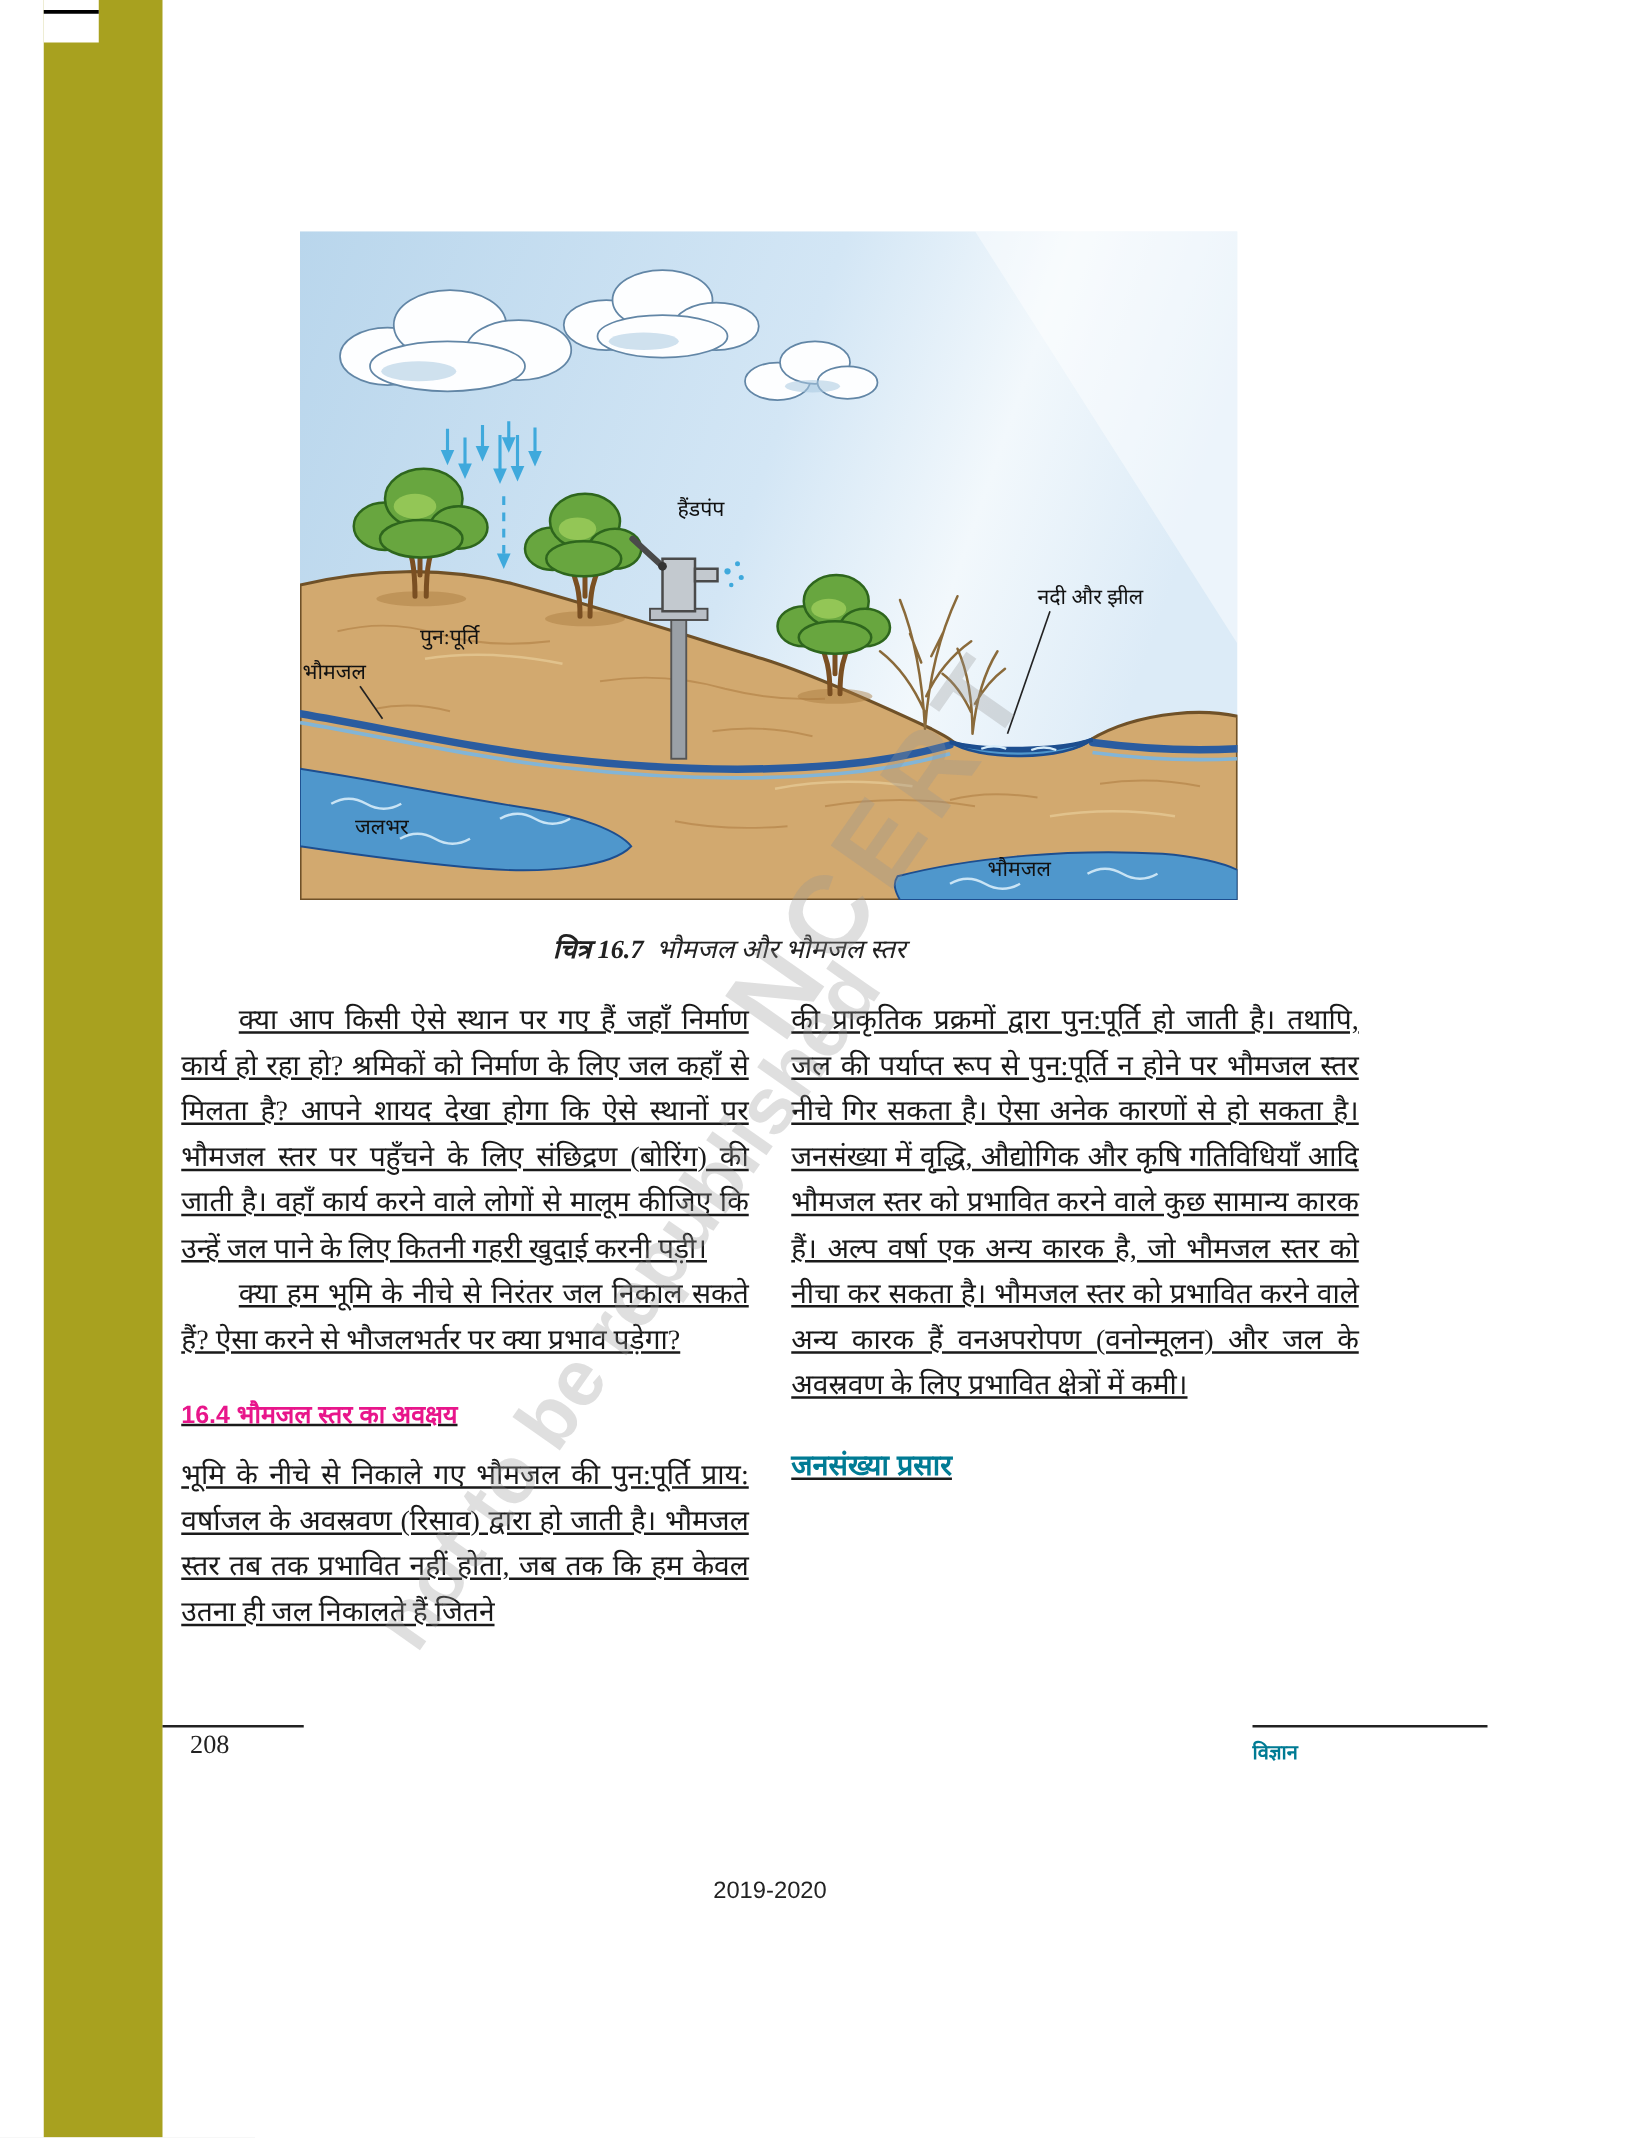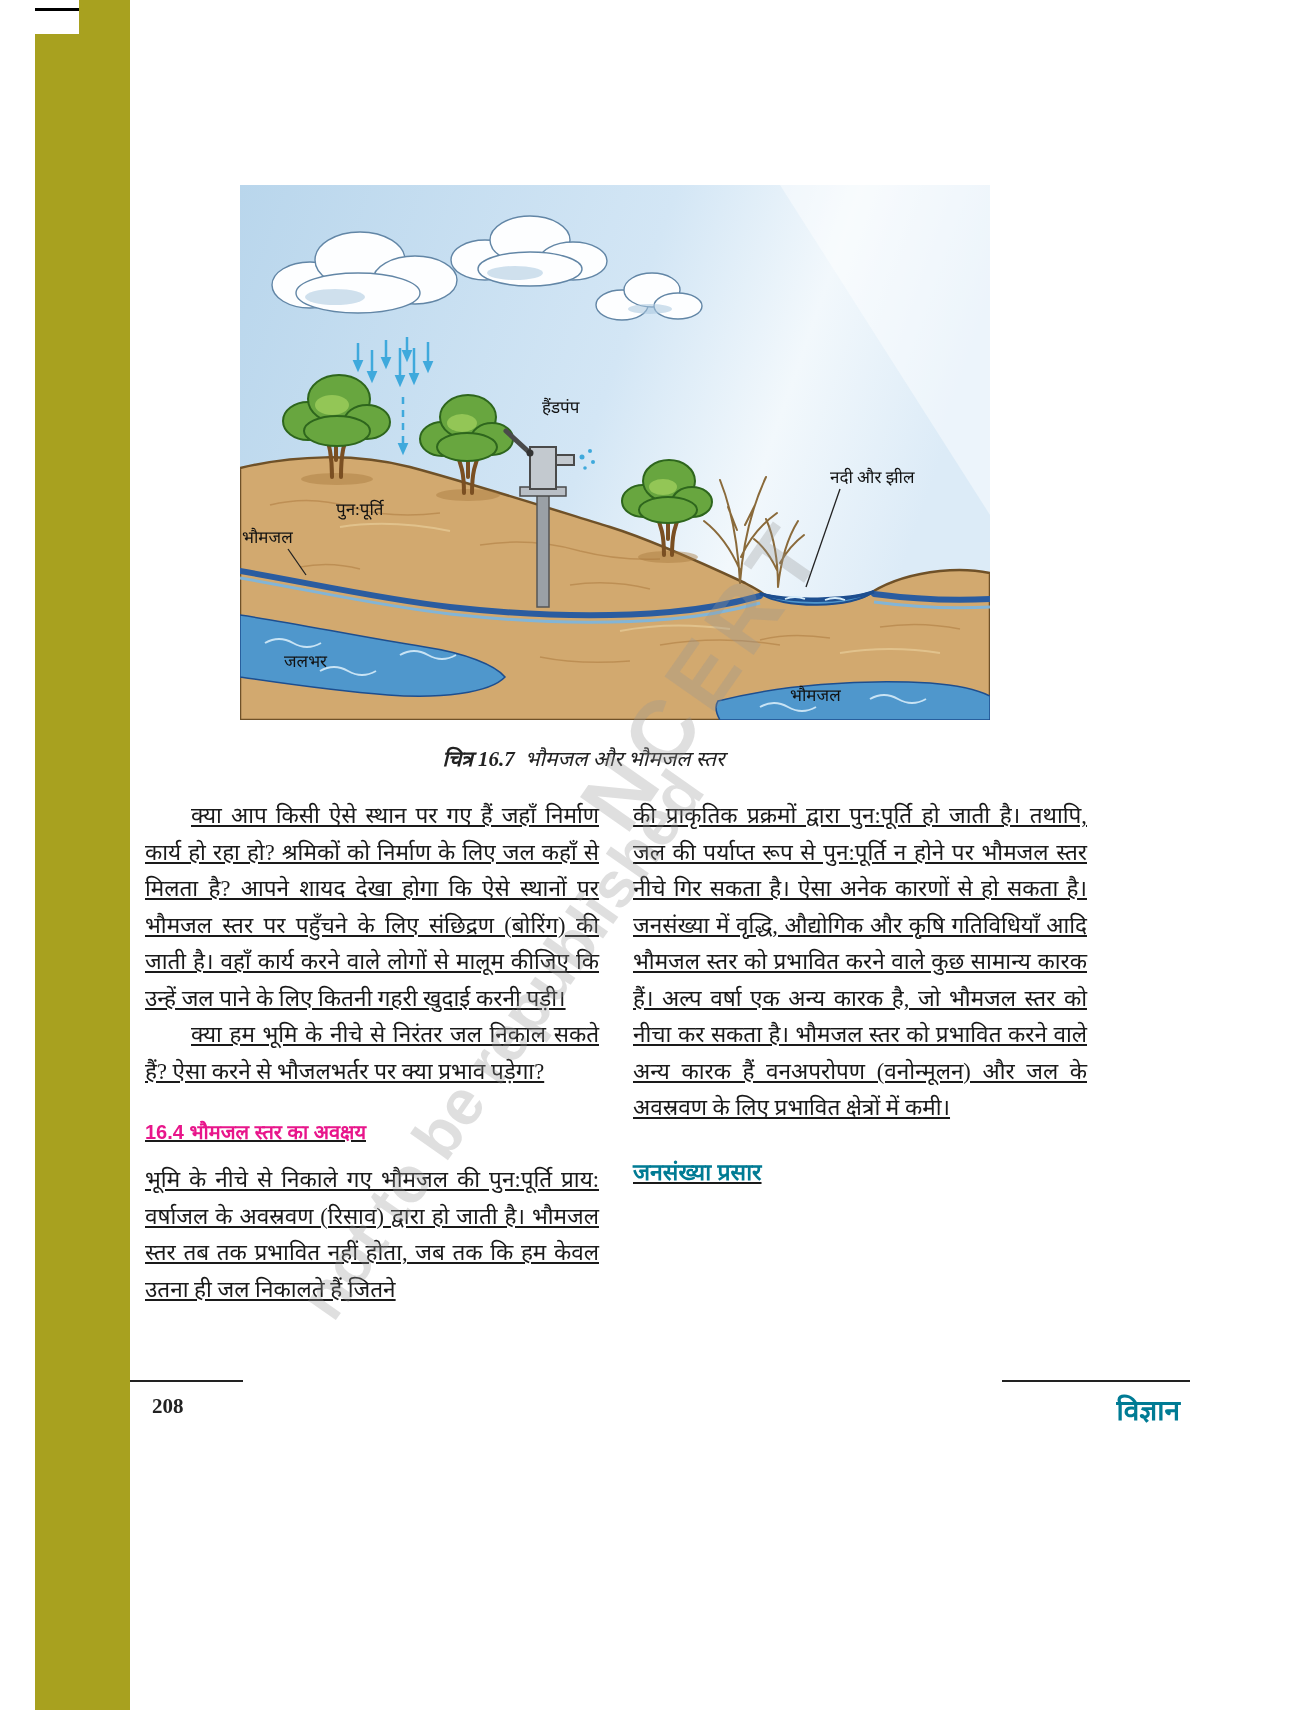--- a/index.html
+++ b/index.html
@@ -117,34 +117,34 @@
     margin: 30px 0 18px 0;
     text-align: left;
   }
 
   
   .footer-left {
     position: absolute;
     left: 130px; top: 1380px;
     width: 113px;
     border-top: 2.5px solid #222;
-    padding: 12px 0 0 22px;
-    font-weight: bold;
+    padding: 1px 0 0 22px;
+    font-weight: normal;
     font-size: 21px;
     color: #222;
   }
   .footer-right {
     position: absolute;
     left: 1002px; top: 1380px;
     width: 188px;
     border-top: 2.5px solid #222;
     padding: 8px 10px 0 0;
-    text-align: right;
+    text-align: left;
     font-weight: bold;
-    font-size: 28px;
+    font-size: 16px;
     color: var(--subheading, #007b94);
   }
   .year-footer {
     position: absolute;
     left: 145px; top: 1502px;
     width: 942px;
     text-align: center;
     font-family: "Liberation Sans", "DejaVu Sans", sans-serif;
     font-size: 19px;
     color: #222;
@@ -347,14 +347,15 @@
       <h3 class="subheading">जनसंख्या प्रसार</h3>
     </div>
   </div>
 
   <div class="footer-left">
     <span>208</span>
   </div>
   <div class="footer-right">
     <span>विज्ञान</span>
   </div>
+  <div class="year-footer">2019-2020</div>
 
 </div>
 
 </body></html>

